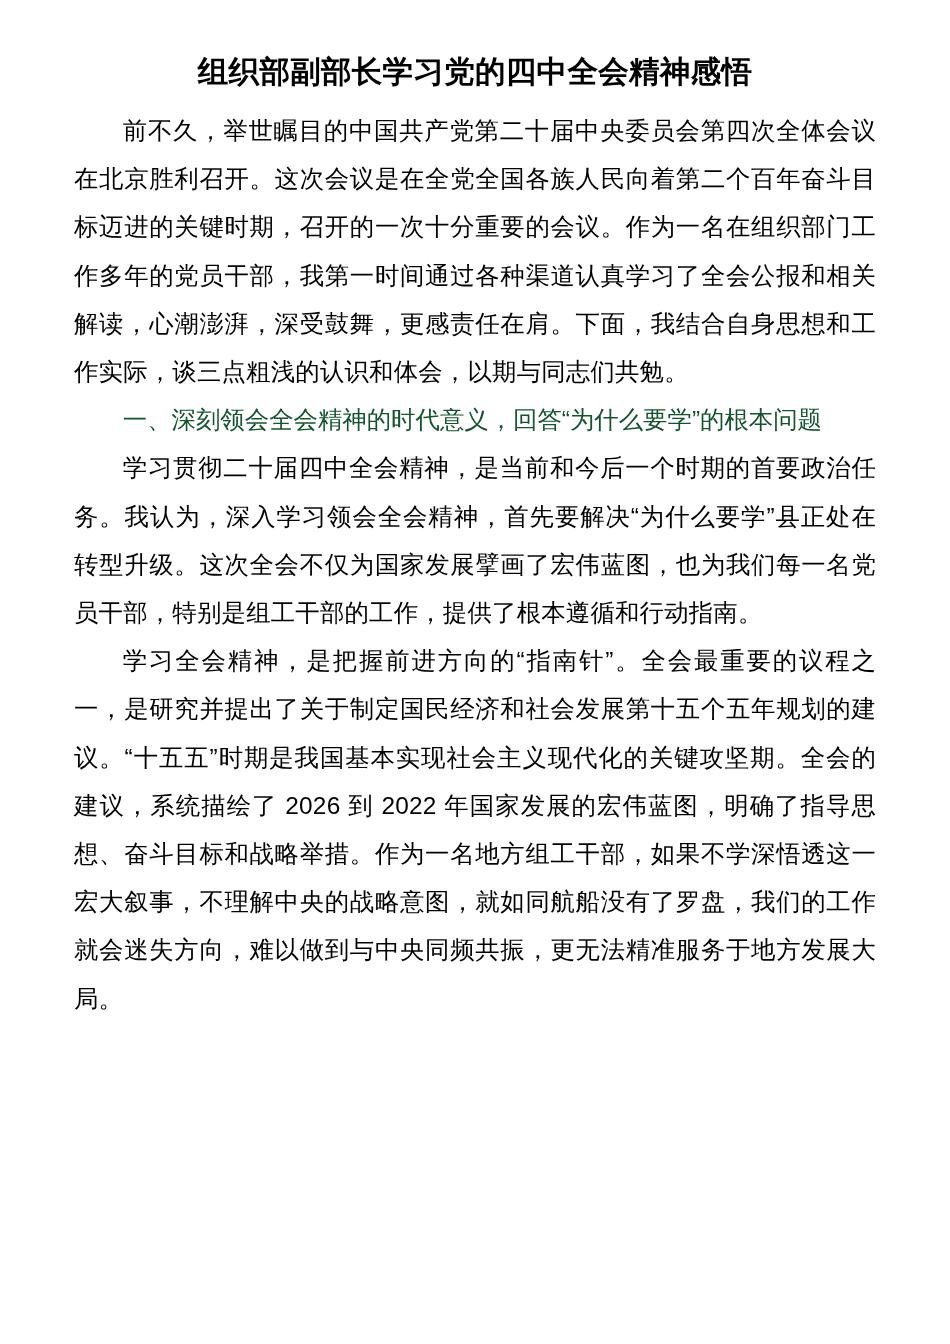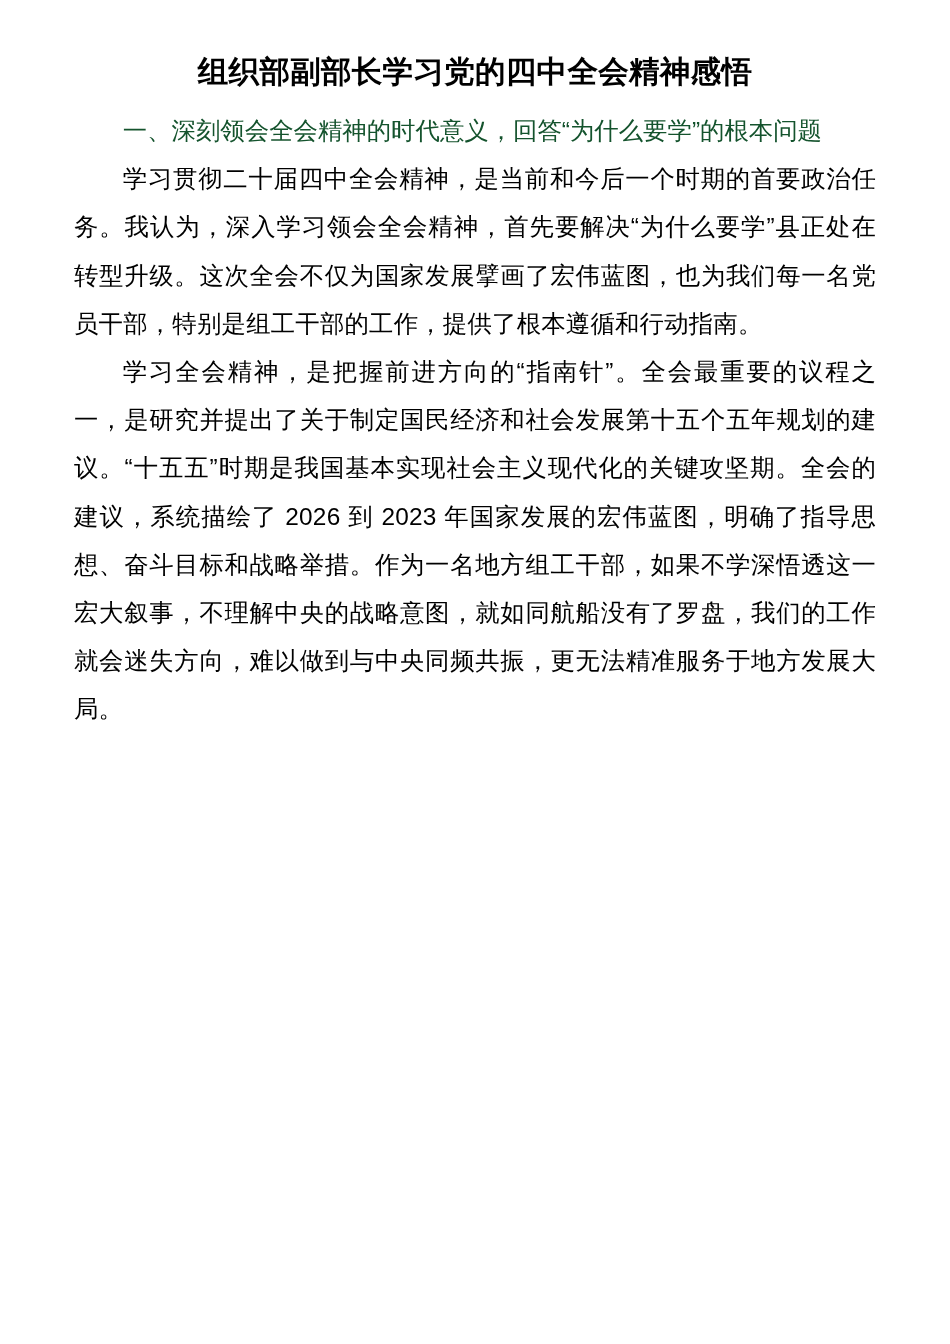--- a/index.html
+++ b/index.html
@@ -53,20 +53,21 @@
     margin: 0;
     color: #14532d;
   }
 </style>
 </head>
 <body>
 
 <div class="page">
   <h1 class="doc-title">组织部副部长学习党的四中全会精神感悟</h1>
 
+  <p class="body-text">前不久，举世瞩目的中国共产党第二十届中央委员会第四次全体会议在北京胜利召开。这次会议是在全党全国各族人民向着第二个百年奋斗目标迈进的关键时期，召开的一次十分重要的会议。作为一名在组织部门工作多年的党员干部，我第一时间通过各种渠道认真学习了全会公报和相关解读，心潮澎湃，深受鼓舞，更感责任在肩。下面，我结合自身思想和工作实际，谈三点粗浅的认识和体会，以期与同志们共勉。</p>
 
   <p class="heading-para">一、深刻领会全会精神的时代意义，回答“为什么要学”的根本问题</p>
 
   <p class="body-text">学习贯彻二十届四中全会精神，是当前和今后一个时期的首要政治任务。我认为，深入学习领会全会精神，首先要解决“为什么要学”县正处在转型升级。这次全会不仅为国家发展擘画了宏伟蓝图，也为我们每一名党员干部，特别是组工干部的工作，提供了根本遵循和行动指南。</p>
 
-  <p class="body-text">学习全会精神，是把握前进方向的“指南针”。全会最重要的议程之一，是研究并提出了关于制定国民经济和社会发展第十五个五年规划的建议。“十五五”时期是我国基本实现社会主义现代化的关键攻坚期。全会的建议，系统描绘了 2026 到 2023 年国家发展的宏伟蓝图，明确了指导思想、奋斗目标和战略举措。作为一名地方组工干部，如果不学深悟透这一宏大叙事，不理解中央的战略意图，就如同航船没有了罗盘，我们的工作就会迷失方向，难以做到与中央同频共振，更无法精准服务于地方发展大局。</p>
+  <p class="body-text">学习全会精神，是把握前进方向的“指南针”。全会最重要的议程之一，是研究并提出了关于制定国民经济和社会发展第十五个五年规划的建议。“十五五”时期是我国基本实现社会主义现代化的关键攻坚期。全会的建议，系统描绘了 2026 到 2022 年国家发展的宏伟蓝图，明确了指导思想、奋斗目标和战略举措。作为一名地方组工干部，如果不学深悟透这一宏大叙事，不理解中央的战略意图，就如同航船没有了罗盘，我们的工作就会迷失方向，难以做到与中央同频共振，更无法精准服务于地方发展大局。</p>
 
 </div>
 
 </body></html>

